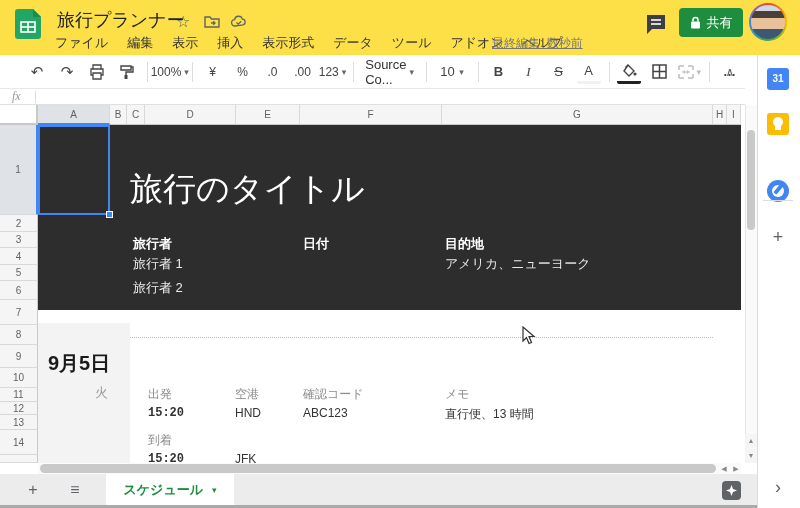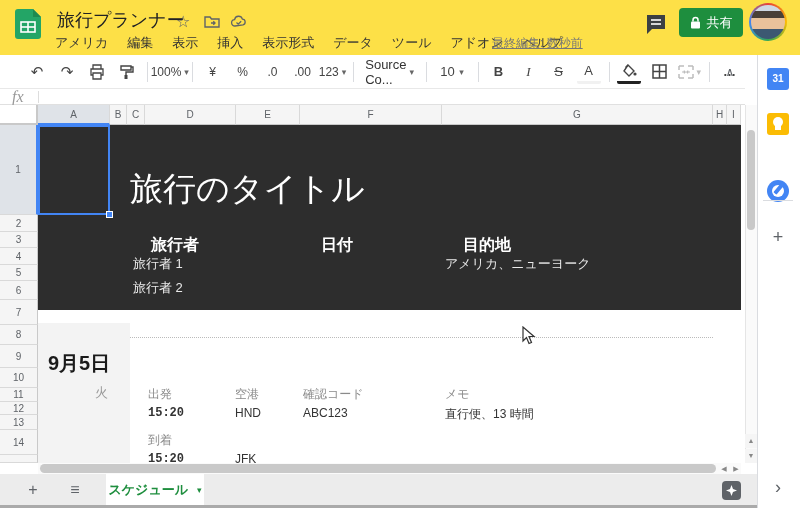--- a/index.html
+++ b/index.html
@@ -31,35 +31,35 @@
   .tb-size { width:44px; justify-content:space-between; padding:0 6px; }
   .tb.bold { font-weight:bold; }
   .tb.italic { font-style:italic; }
   .tb.strike { text-decoration:line-through; }
   .tb.u-red { border-bottom:3px solid #f1f1f1; line-height:15px; }
   .disabled { color:#bdbdbd !important; }
   .collapse-btn { left:718px; top:60px; width:24px; height:24px; text-align:center; font-size:12px; color:#5f6368; line-height:24px; }
 
   
   .fx-bar { left:0; top:88px; width:745px; height:17px; border-top:1px solid #e8e8e8; border-bottom:1px solid #e0e0e0; background:#fff; display:flex; align-items:center; }
-  .fx-label { font-family:"Liberation Serif",serif; font-style:italic; color:#999; font-size:16px; margin-left:12px; }
+  .fx-label { font-family:"Liberation Serif",serif; font-style:italic; color:#999; font-size:12px; margin-left:12px; }
   .fx-div { width:1px; height:12px; background:#ddd; margin-left:14px; }
 
   
   .corner { left:0; top:105px; width:38px; height:20px; background:#fff; border-right:2px solid #c9c9c9; border-bottom:2px solid #c9c9c9; }
   .colhead { top:105px; height:20px; background:#f5f5f5; border-right:1px solid #d9d9d9; border-bottom:1px solid #c9c9c9; font-size:10px; color:#5f6368; text-align:center; line-height:20px; }
   .colhead.sel { background:#dfe3e8; border-bottom:2px solid #4285f4; }
   .rowhead { left:0; width:38px; background:#f5f5f5; border-right:1px solid #c9c9c9; border-bottom:1px solid #d9d9d9; font-size:10px; color:#5f6368; display:flex; align-items:center; justify-content:center; }
   .rowhead.sel { background:#dfe3e8; border-right:2px solid #4285f4; }
 
   
   .sheet-bg { left:38px; top:125px; width:703px; height:349px; background:#fff; overflow:hidden; }
   .dark-header { left:0; top:0; width:703px; height:185px; background:#2d2d2d; }
   .trip-title { left:92px; top:42px; font-size:33px; color:#fff; }
-  .sec-label { top:110px; font-size:16px; font-weight:bold; color:#fff;margin-left:18px; }
+  .sec-label { top:110px; font-size:13px; font-weight:bold; color:#fff; }
   .sec-val { font-size:13px; color:#eaeaea; }
   .gutter { left:0; top:198px; width:92px; height:140px; background:#f3f3f3; }
   .day-card { left:92px; top:212px; width:583px; height:126px; background:#fff; border-top:1px dotted #bbb; }
   .day-date { left:10px; top:225px; font-size:20px; font-weight:bold; color:#1a1a1a; }
   .day-wd { left:10px; top:259px; width:60px; text-align:right; font-size:13px; color:#9a9a9a; }
   .card-title { left:110px; top:226px; font-size:14px; color:#cc4b5f; }
   .card-route { left:375px; top:230px; width:300px; text-align:right; font-size:12px; color:#808080; }
   .fld-label { top:261px; font-size:12px; color:#8a8a8a; }
   .fld-val { top:281px; font-size:12px; color:#333;text-align:right; }
   .fld-val.bold { font-weight:bold; font-family:"Liberation Mono","DejaVu Sans Mono",monospace; font-size:12px; }
@@ -73,21 +73,21 @@
   .vscroll { left:745px; top:105px; width:12px; height:358px; background:#fafafa; border-left:1px solid #e5e5e5; }
   .vthumb { left:747px; top:130px; width:8px; height:100px; background:#c9c9c9; border-radius:4px; }
   .vbtn { left:745px; width:12px; height:14px; font-size:7px; color:#888; text-align:center; line-height:14px; background:#f5f5f5; }
   .hscroll { left:38px; top:463px; width:703px; height:11px; background:#fafafa; }
   .hthumb { left:40px; top:464px; width:676px; height:9px; background:#c9c9c9; border-radius:5px; }
   .hbtn { top:463px; width:12px; height:11px; font-size:7px; color:#888; text-align:center; line-height:11px; }
 
   
   .tabbar { left:0; top:474px; width:757px; height:31px; background:#ececec; display:flex; align-items:center; }
   .tabbar-btn { width:18px; height:18px; color:#5f6368; font-size:16px; text-align:center; line-height:18px; margin-left:24px; }
-  .sheet-tab { margin-left:22px; width:98px; height:31px; background:#fff; display:flex; align-items:center; justify-content:center; gap:6px; color:#1e8e3e; font-size:13px; font-weight:bold; }
+  .sheet-tab { margin-left:22px; width:128px; height:31px; background:#fff; display:flex; align-items:center; justify-content:center; gap:6px; color:#1e8e3e; font-size:13px; font-weight:bold; }
   .bottom-edge { left:0; top:505px; width:757px; height:3px; background:#aaa; }
   .explore-btn { left:722px; top:481px; width:19px; height:19px; background:#5f6368; border-radius:4px; display:flex; align-items:center; justify-content:center; }
 
   
   .sidepanel { left:757px; top:55px; width:43px; height:453px; background:#fff; border-left:1px solid #dadce0; }
   .side-icon { left:767px; width:22px; height:22px; }
   .cal-icon { background:#4285f4; border-radius:3px; color:#fff; font-size:10px; font-weight:bold; text-align:center; line-height:22px; }
   .keep-icon { background:#fbbc04; border-radius:3px; position:relative; }
   .keep-bulb { position:absolute; left:6px; top:4px; width:10px; height:10px; background:#fff; border-radius:50%; }
   .keep-base { position:absolute; left:8px; top:13px; width:6px; height:4px; background:#fff; }
@@ -119,21 +119,21 @@
     <svg class="abs title-icon" style="left:203px;" viewBox="0 0 18 18">
       <path d="M2 4 h5 l1.5 2 H16 v8 H2 z" fill="none" stroke="#5f6368" stroke-width="1.4"></path>
       <path d="M8 10 h4 m-1.7 -1.7 L12 10 l-1.7 1.7" fill="none" stroke="#5f6368" stroke-width="1.3"></path>
     </svg>
     <svg class="abs title-icon" style="left:230px;" viewBox="0 0 18 18">
       <path d="M5 13 a3.2 3.2 0 0 1 -0.4 -6.4 a4 4 0 0 1 7.8 -0.4 a2.9 2.9 0 0 1 0.6 5.7 z" fill="none" stroke="#5f6368" stroke-width="1.3"></path>
       <path d="M6.5 9.5 l1.7 1.7 l3 -3" fill="none" stroke="#5f6368" stroke-width="1.3"></path>
     </svg>
 
     <div class="abs menu-row">
-      <span>アメリカ</span>
+      <span>ファイル</span>
       <span>編集</span>
       <span>表示</span>
       <span>挿入</span>
       <span>表示形式</span>
       <span>データ</span>
       <span>ツール</span>
       <span>アドオン</span>
       <span>ヘルプ</span>
     </div>
     <div class="abs last-edit">最終編集: 数秒前</div>

